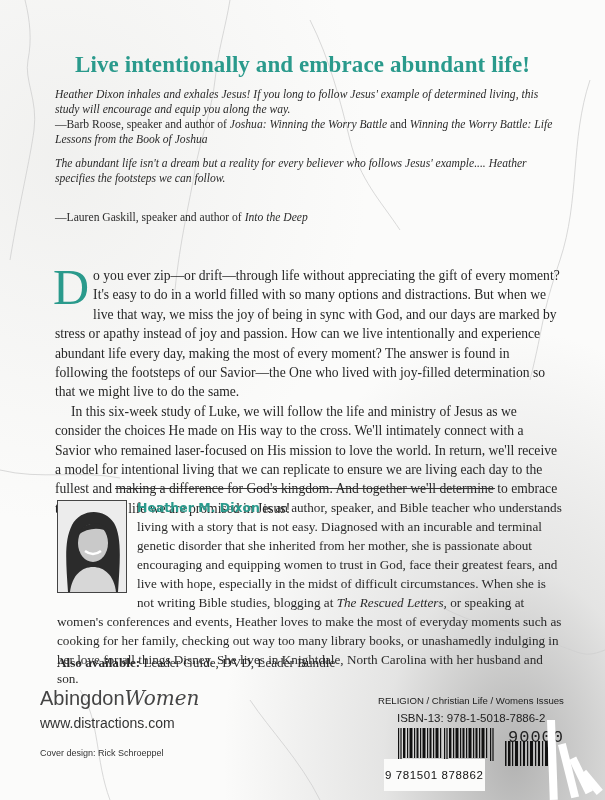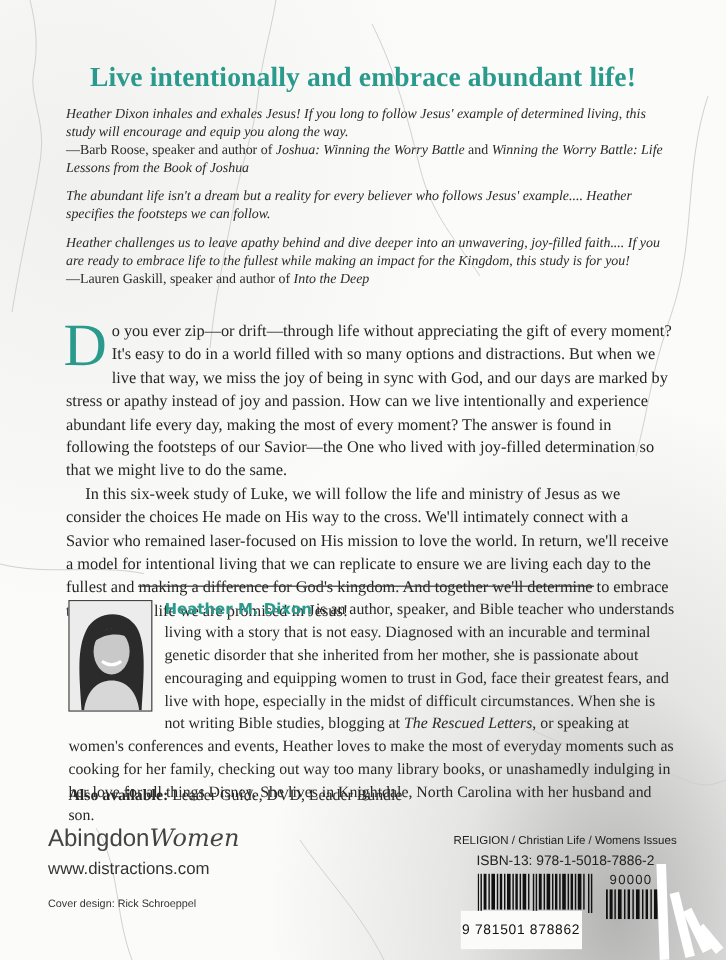--- a/index.html
+++ b/index.html
@@ -80,22 +80,22 @@
   .isbn {
     position: absolute; left: 397px; top: 712px; font-family: "Liberation Sans", sans-serif;
     font-size: 11.5px; color: #222;
   }
   .barcode { position: absolute; left: 398px; top: 728px; width: 98px; height: 33px; }
   .barcode-digits {
     position: absolute; left: 384px; top: 759px; font-family: "Liberation Sans", sans-serif;
     font-size: 11.5px; color: #111; letter-spacing: 0.6px; background: #fbfbfa; padding: 10px 1px;
   }
   .addon-digits {
-    position: absolute; left: 508px; top: 728px; font-family: Liberation Sans, sans-serif;
-    font-size: 11px; color: #222; letter-spacing: 1px;
+    position: absolute; left: 508px; top: 728px; font-family: Liberation Mono, monospace;
+    font-size: 17px; color: #222; letter-spacing: 1px;
   }
   .addon-barcode { position: absolute; left: 505px; top: 741px; width: 45px; height: 25px; }
   .watermark { position: absolute; left: 545px; top: 720px; width: 60px; height: 80px; }
 </style>
 </head>
 <body>
 
 <div class="texture"></div>
 <svg class="cracks" width="605" height="800" viewBox="0 0 605 800">
   <g fill="none" stroke="#cfcfcf" stroke-width="0.8">
@@ -114,21 +114,21 @@
 
 <div class="testimonials">
   <div class="testimonial">
     <span class="quote">Heather Dixon inhales and exhales Jesus! If you long to follow Jesus' example of determined living, this study will encourage and equip you along the way.</span><br>
     <span class="attr"><span>—Barb Roose, speaker and author of </span><i>Joshua: Winning the Worry Battle</i><span> and </span><i>Winning the Worry Battle: Life Lessons from the Book of Joshua</i></span>
   </div>
   <div class="testimonial">
     <span class="quote">The abundant life isn't a dream but a reality for every believer who follows Jesus' example.... Heather specifies the footsteps we can follow.</span><br>
   </div>
   <div class="testimonial">
-    <span class="quote">Heather challenges us to leave apathy behind and dive deeper into an unwavering, joy-filled faith.... If you are ready to embrace life to the fullest while making an impact for the Kingdom, this study is for you!</span><br>
+    <br>
     <span class="attr"><span>—Lauren Gaskill, speaker and author of </span><i>Into the Deep</i></span>
   </div>
 </div>
 
 <div class="body-copy">
   <p><span class="dropcap">D</span><span>o you ever zip—or drift—through life without appreciating the gift of every moment? It's easy to do in a world filled with so many options and distractions. But when we live that way, we miss the joy of being in sync with God, and our days are marked by stress or apathy instead of joy and passion. How can we live intentionally and experience abundant life every day, making the most of every moment? The answer is found in following the footsteps of our Savior—the One who lived with joy-filled determination so that we might live to do the same.</span></p>
   <p class="indent">In this six-week study of Luke, we will follow the life and ministry of Jesus as we consider the choices He made on His way to the cross. We'll intimately connect with a Savior who remained laser-focused on His mission to love the world. In return, we'll receive a model for intentional living that we can replicate to ensure we are living each day to the fullest and making a difference for God's kingdom. And together we'll determine to embrace the abundant life we are promised in Jesus!</p>
 </div>
 
 <div class="divider"></div>

